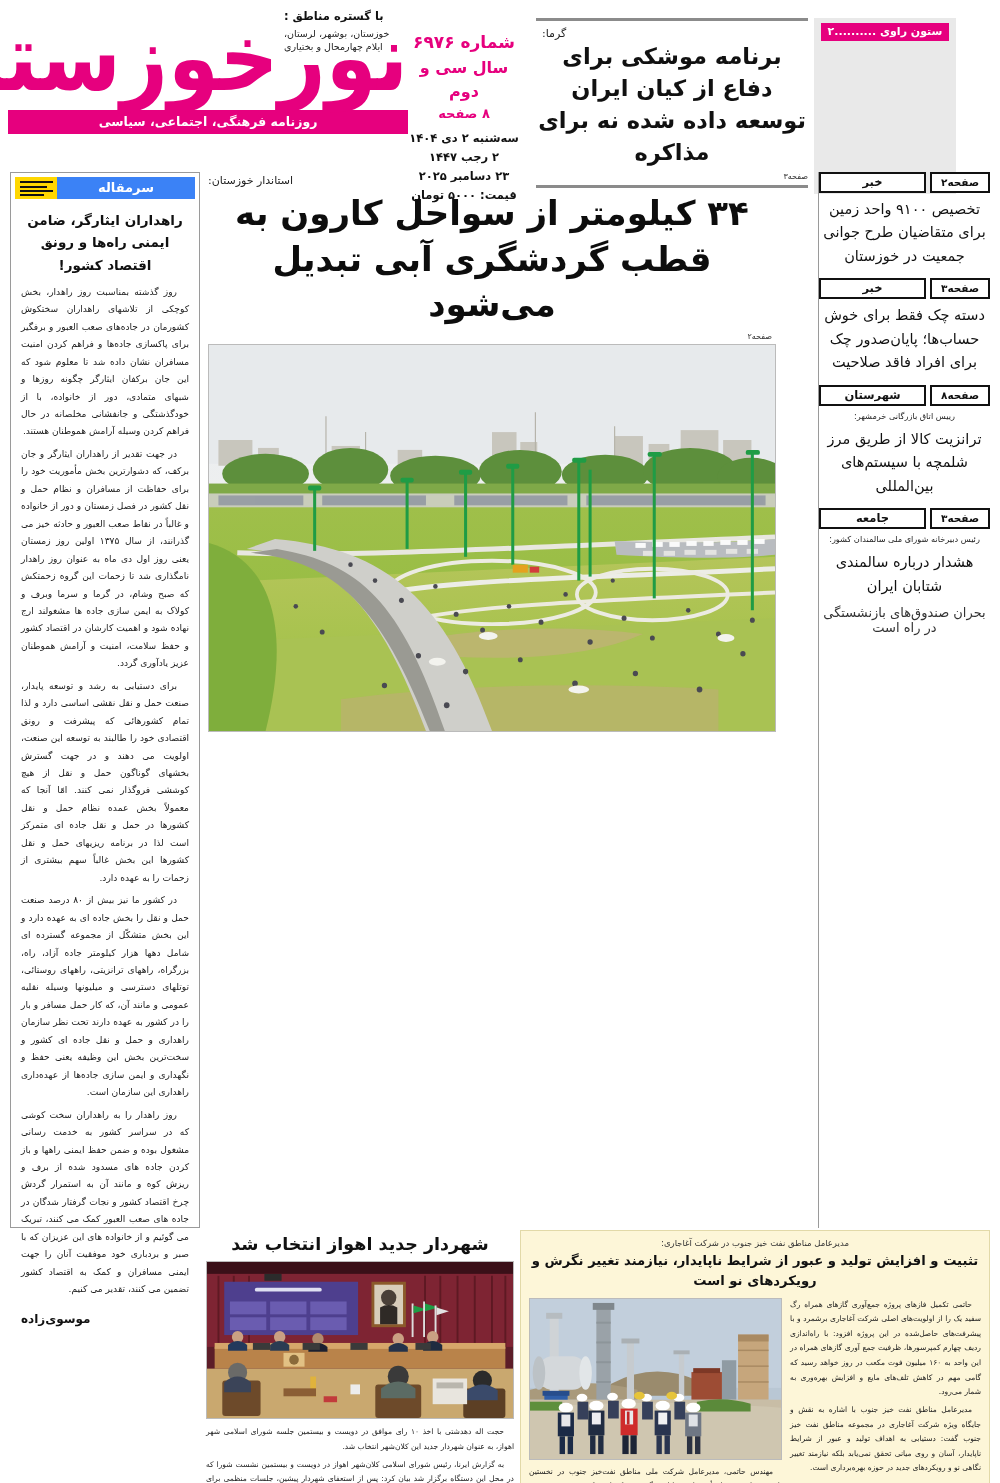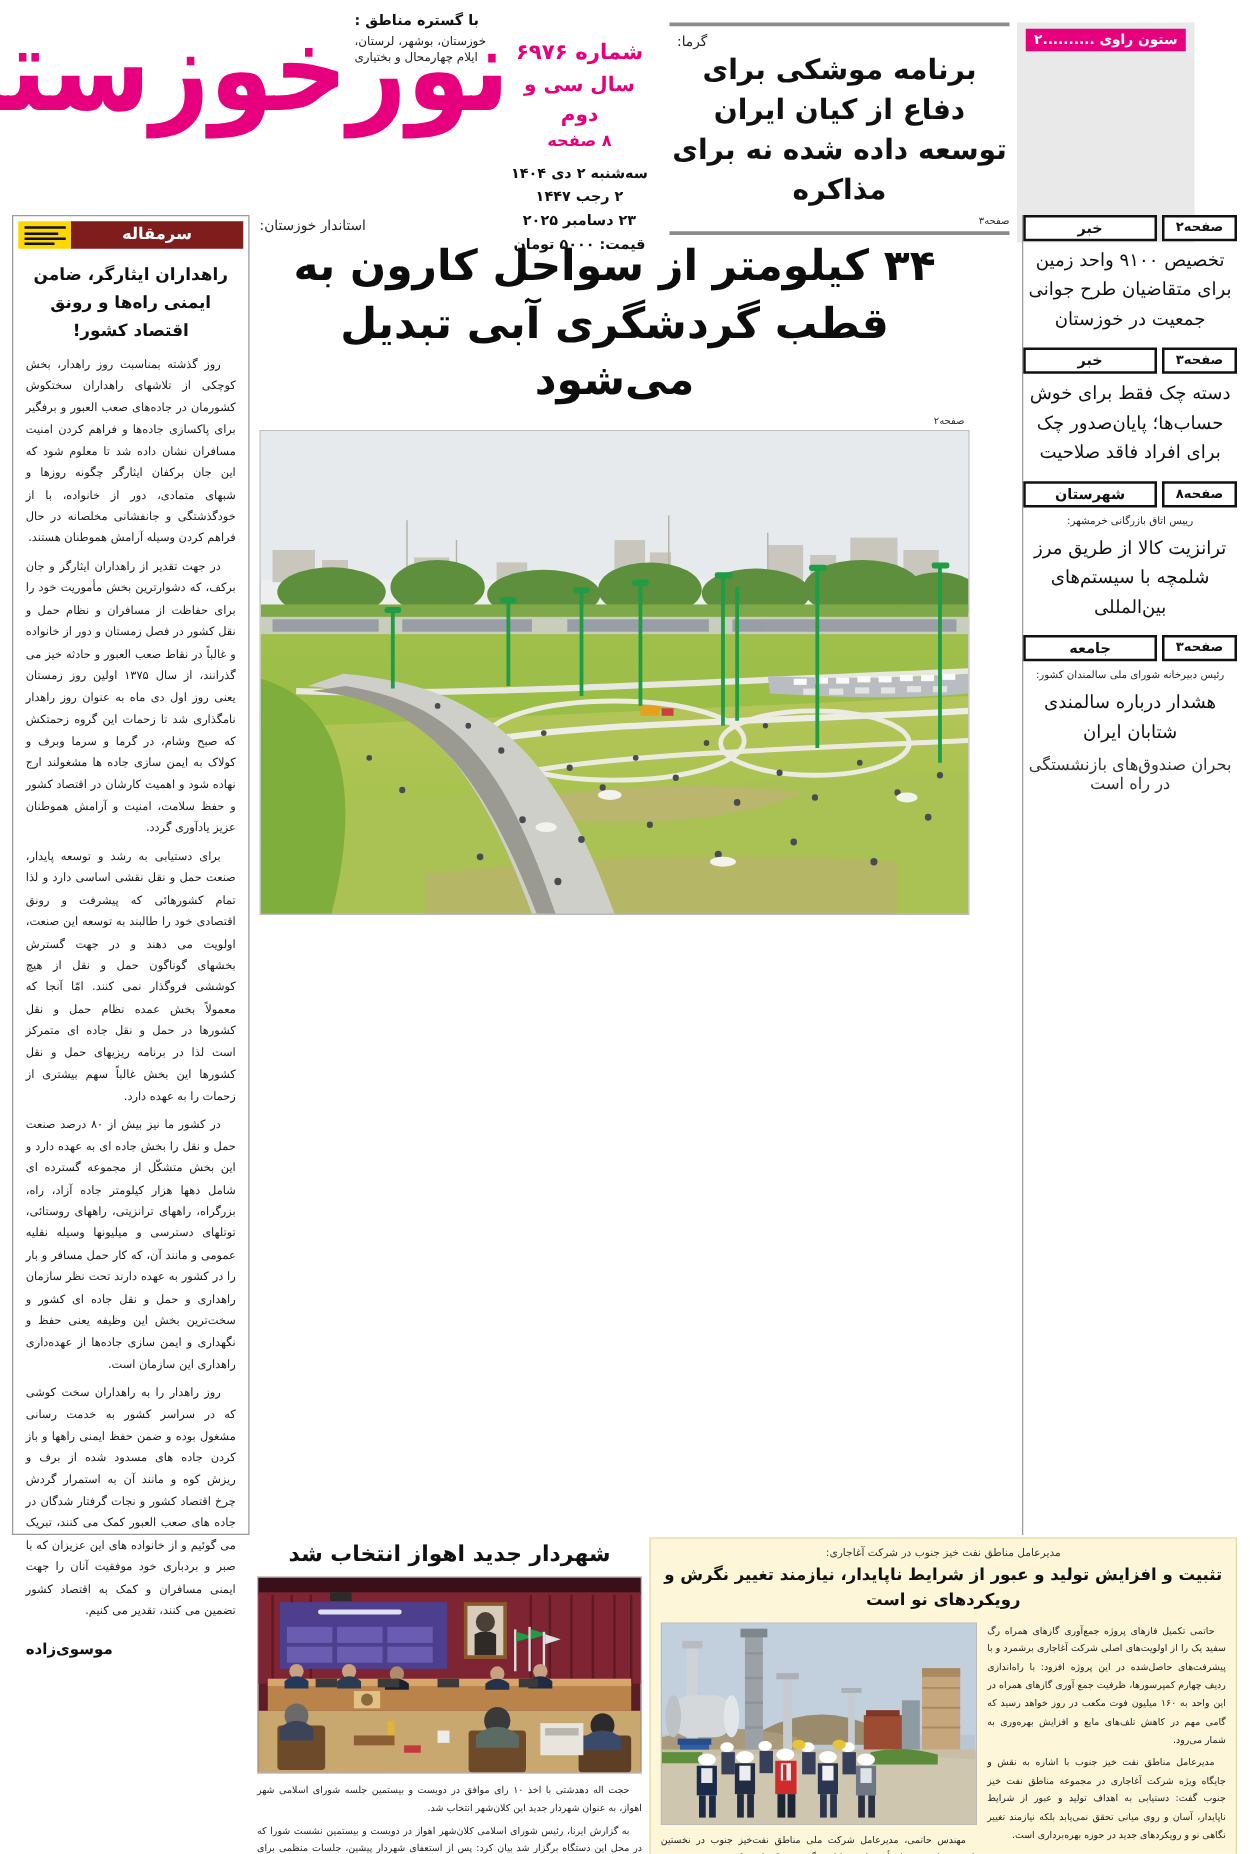--- a/index.html
+++ b/index.html
@@ -49,21 +49,21 @@
   .col-left{width:172px;box-sizing:border-box;}
 
   
   .ed-head{display:flex;flex-direction:row-reverse;align-items:stretch;height:22px;margin:4px 4px 0 4px;}
   .ed-sq{width:42px;background:#ffd700;position:relative;}
   .ed-sq i{position:absolute;left:5px;right:4px;height:2.4px;background:#111;display:block;}
   .ed-sq i:nth-child(1){top:4px;right:4px;}
   .ed-sq i:nth-child(2){top:8.5px;right:10px;}
   .ed-sq i:nth-child(3){top:13px;right:4px;}
   .ed-sq i:nth-child(4){top:17px;right:13px;}
-  .ed-tag{flex:1;background:#7f1d1d;color:#fff;font-size:13px;font-weight:bold;
+  .ed-tag{flex:1;background:#3b82f6;color:#fff;font-size:13px;font-weight:bold;
           text-align:center;line-height:22px;letter-spacing:.3px;}
   .ed-title{font-size:13.5px;font-weight:bold;line-height:1.65;text-align:center;
             padding:10px 10px 8px;color:#111;}
   .ed-text{font-size:9.1px;line-height:1.92;text-align:justify;padding:0 10px 6px;
            color:#1a1a1a;}
   .ed-text p{margin:0 0 5px 0;text-indent:12px;}
   .ed-sign{text-align:left;font-weight:bold;font-size:12px;padding:2px 10px 10px;}
 
   
   .cs-kicker{font-size:11px;text-align:left;color:#222;margin:2px 0 4px;}
@@ -113,20 +113,21 @@
 <div class="page">
 
   <div class="masthead">
 
     <div class="mh-logo-wrap">
       <div class="mh-regions">
         <div class="r1">با گستره مناطق :</div>
         <div class="r2">خوزستان، بوشهر، لرستان، ایلام چهارمحال و بختیاری</div>
       </div>
       <div class="mh-title">نورخوزستان</div>
+      <div class="mh-sub">روزنامه فرهنگی، اجتماعی، سیاسی</div>
     </div>
 
     <div class="mh-issue">
       <div class="big">شماره ۶۹۷۶</div>
       <div class="big2">سال سی و دوم</div>
       <div class="pg">۸ صفحه</div>
       <div class="d">سه‌شنبه ۲ دی ۱۴۰۴</div>
       <div class="d">۲ رجب ۱۴۴۷</div>
       <div class="d">۲۳ دسامبر ۲۰۲۵</div>
       <div class="d">قیمت: ۵۰۰۰ تومان</div>

